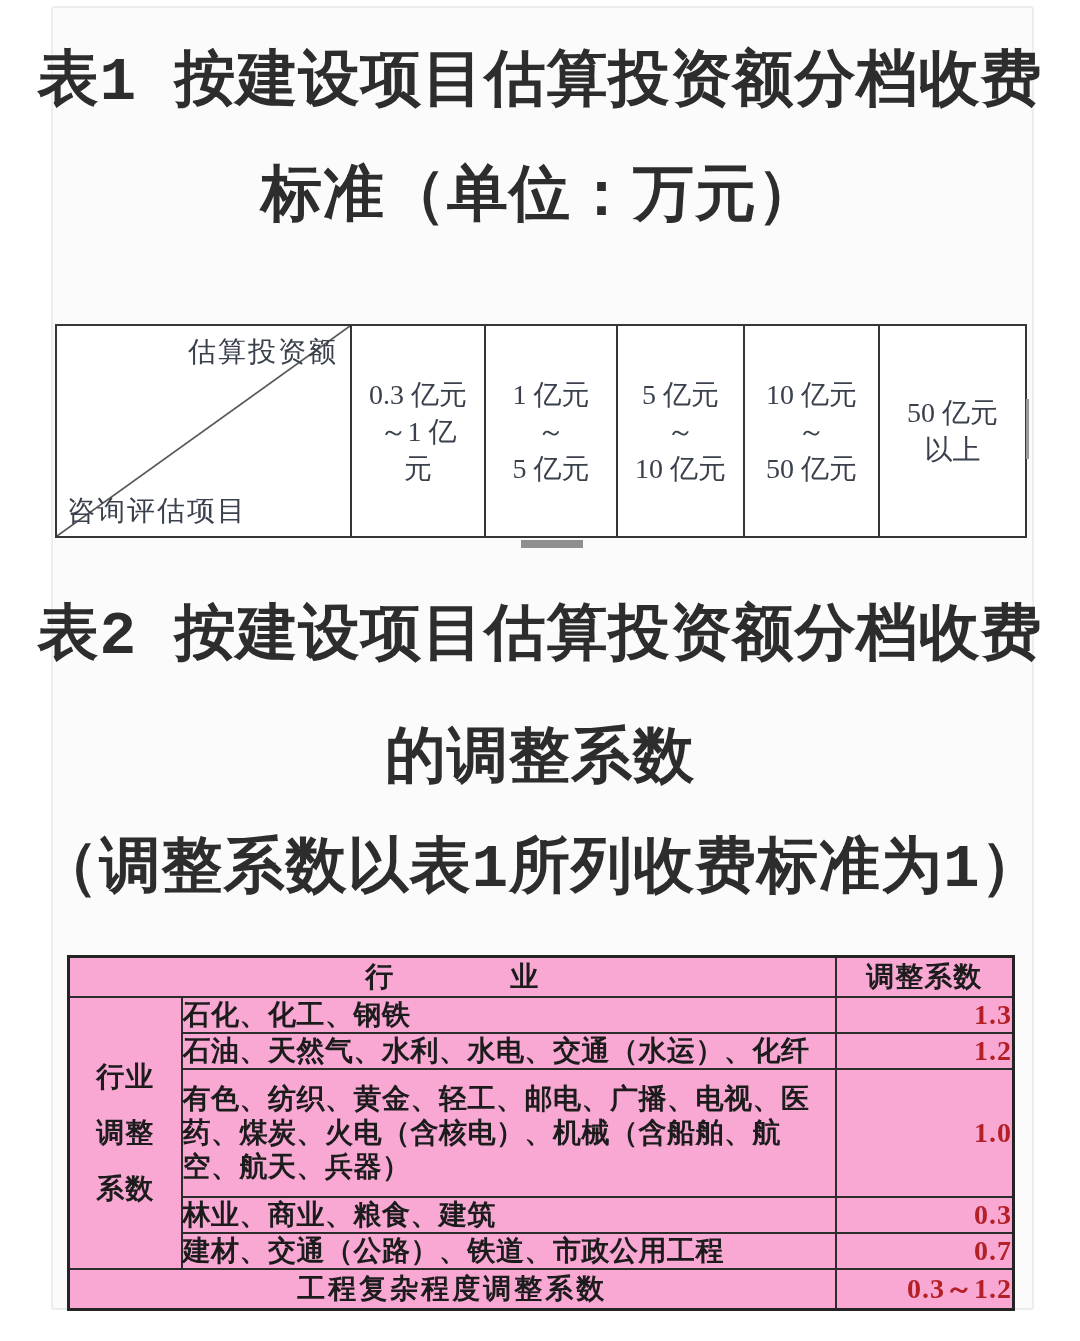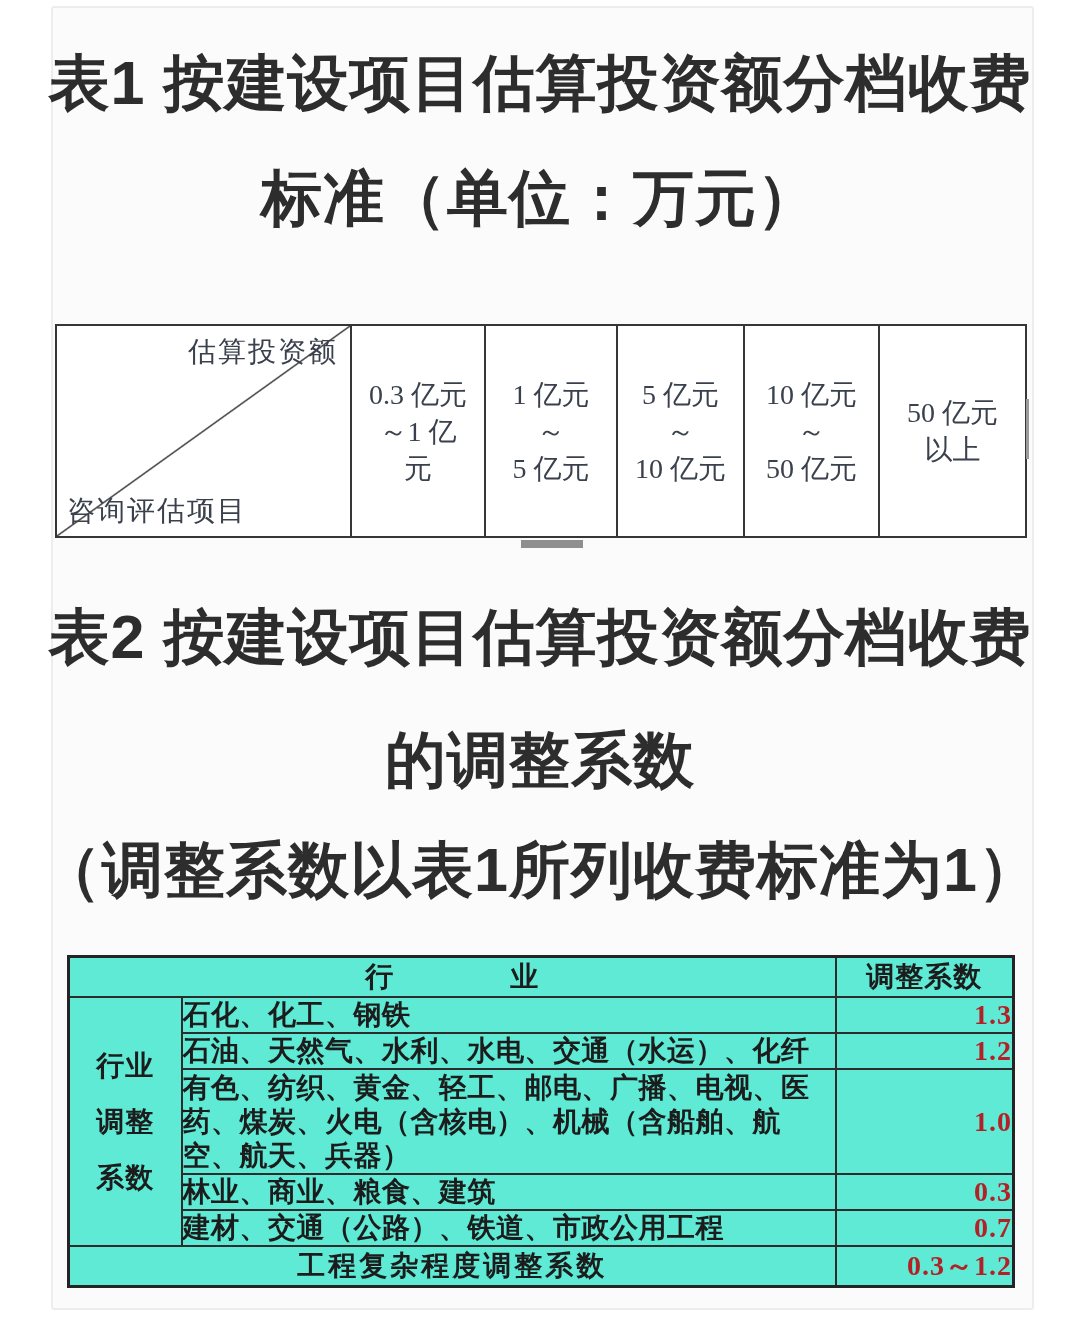--- a/index.html
+++ b/index.html
@@ -7,21 +7,21 @@
     width:1080px;height:1341px;position:relative;overflow:hidden;
     background:#ffffff;font-family:"Liberation Sans",sans-serif;
   }
   .page-panel{
     position:absolute;left:51px;top:6px;width:979px;height:1300px;
     background:#fcfbfb;border:2px solid #eeecec;border-radius:3px;
   }
   .doc-title{
     position:absolute;left:0;width:1080px;text-align:center;
     font-weight:700;font-size:61px;color:#2d2d2d;letter-spacing:1px;
-    white-space:nowrap;line-height:70px;
+    white-space:nowrap;line-height:70px;font-family:Liberation Mono, monospace;
   }
   #title1-line1{top:48px;}
   #title1-line2{top:163px;}
   #title2-line1{top:602px;}
   #title2-line2{top:717px;margin-top:8px;}
   #title2-line3{top:835px;}
 
   
   table.tbl1{
     position:absolute;left:55px;top:324px;width:970px;height:214px;
@@ -42,35 +42,35 @@
   .t1-corner .corner-tr{position:absolute;top:7px;right:12px;font-size:28px;color:#3a414d;letter-spacing:2px;}
   .t1-corner .corner-bl{position:absolute;bottom:7px;left:10px;font-size:28px;color:#3a414d;letter-spacing:2px;}
   .t1-row1 td{height:58px;}
   .t1-row2 td{height:62px;}
   .t1-label{text-align:center;font-size:28px;color:#3a414d;letter-spacing:4px;}
   .t1-val{text-align:center;font-size:29px;color:#b32025;letter-spacing:1px;}
 
   
   table.tbl2{
     position:absolute;left:67px;top:955px;width:945px;height:315px;
-    border-collapse:collapse;table-layout:fixed;background:#5eead4;
+    border-collapse:collapse;table-layout:fixed;background:#f9a8d4;
     font-family:"Liberation Serif","DejaVu Serif",serif;font-weight:700;
     border:3px solid #242424;
   }
   table.tbl2 td, table.tbl2 th{border:2px solid #2c2c2c;padding:0;vertical-align:middle;}
   .t2-head th{height:31px;text-align:center;font-size:28px;color:#1c1c1c;
     border-bottom:3px solid #242424;letter-spacing:1px;}
   .t2-group{
     text-align:center;font-size:28px;color:#1c1c1c;
     white-space:pre-line;line-height:56px;letter-spacing:1px;
   }
   .t2-ind{font-size:28px;color:#1c1c1c;padding-left:13px;line-height:34px;letter-spacing:0.5px;}
   .t2-coef{text-align:right;font-size:28px;color:#b32025;letter-spacing:1px;}
   .t2-r{height:35px;}
-  .t2-big{height:105px;}
+  .t2-big{height:128px;}
   .t2-foot td{height:32px;margin-left:26px;}
   .t2-foot-label{text-align:center;font-size:28px;color:#1c1c1c;letter-spacing:3px;}
 
   
   .artifact-vline{position:absolute;left:1026px;top:399px;width:3px;height:60px;background:#9b9b9b;}
   .artifact-hbar{position:absolute;left:521px;top:540px;width:62px;height:8px;background:#8f8f8f;}
 </style>
 </head>
 <body>
 

